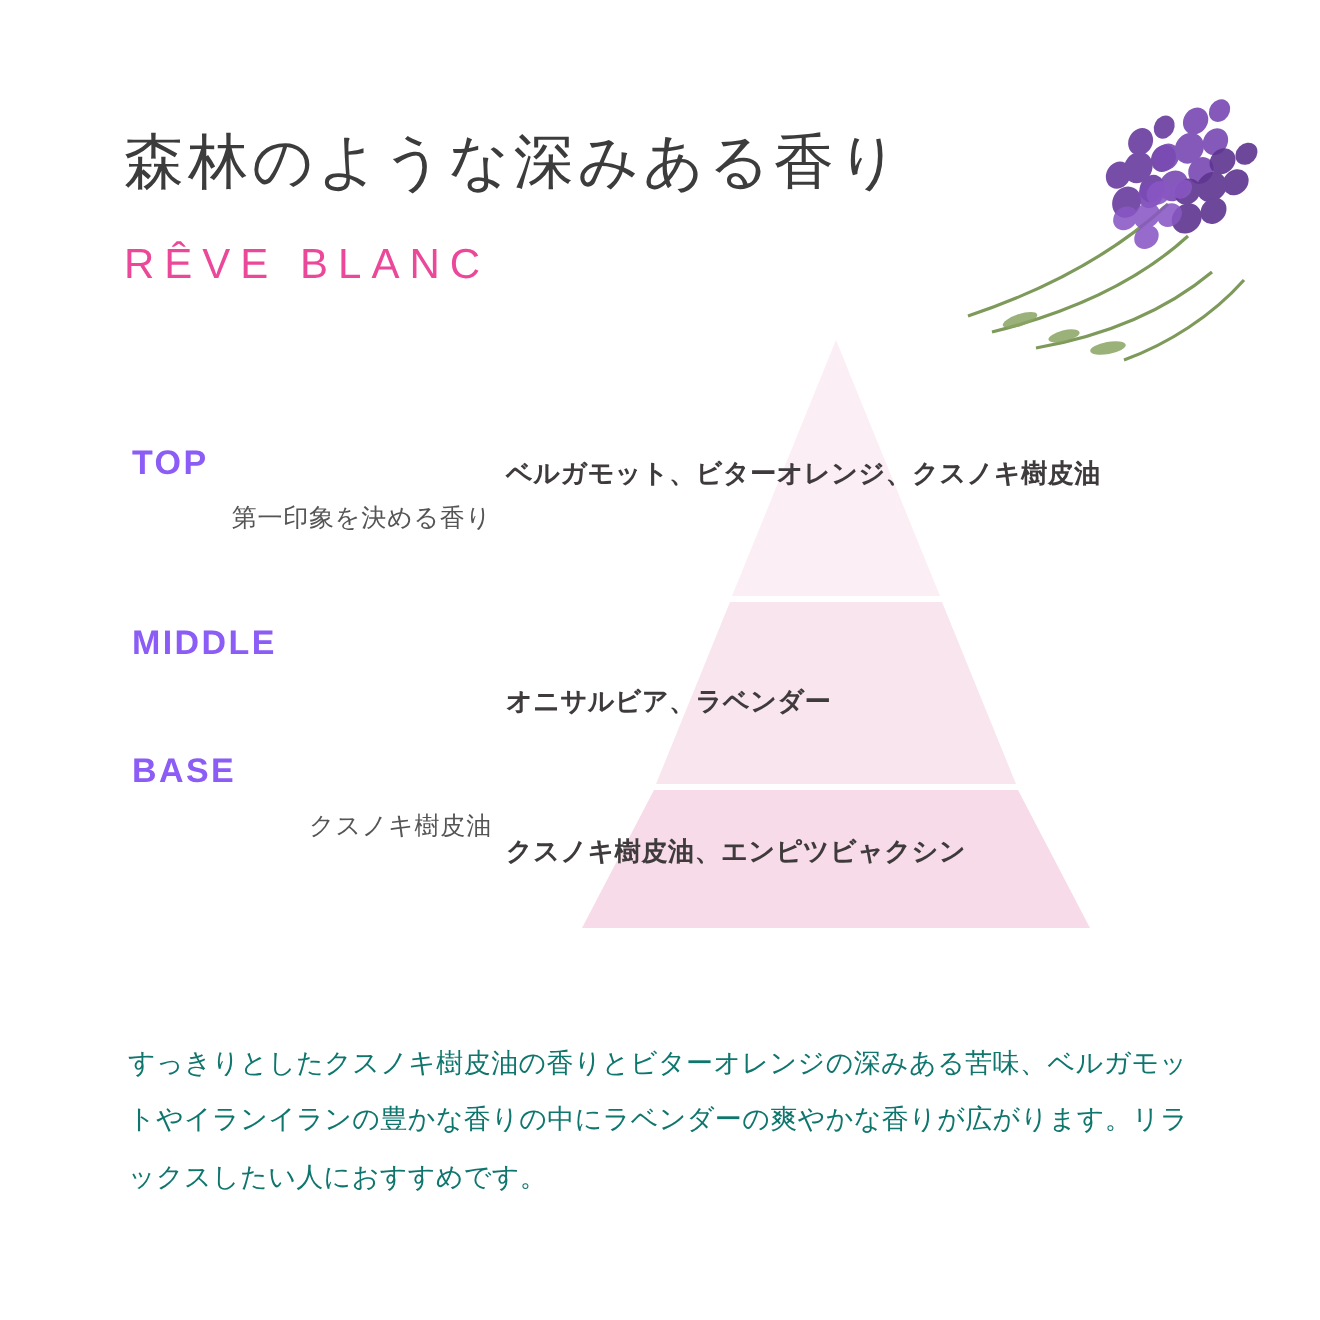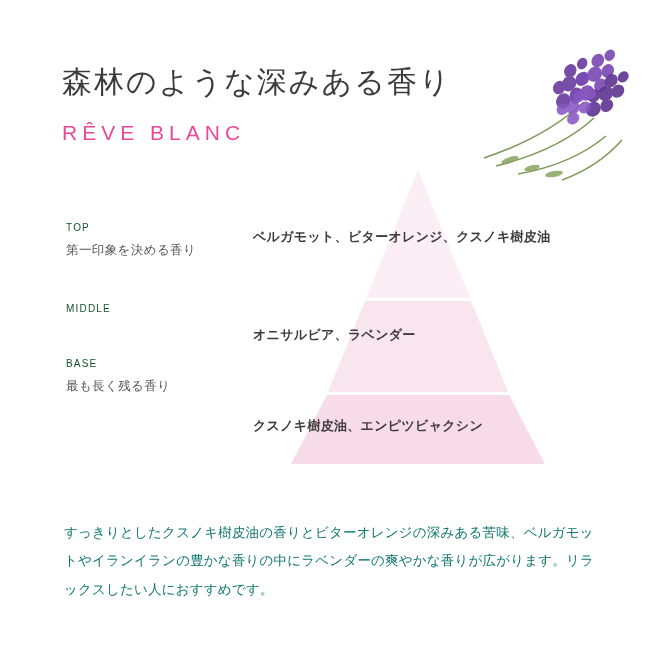--- a/index.html
+++ b/index.html
@@ -75,51 +75,52 @@
     top: 222px;
     width: 180px;
   }
   .note-block {
     margin-bottom: 44px;
   }
   .note-block:last-child {
     margin-bottom: 0;
   }
   .note-name {
-    font-size: 10px;
-    font-weight: normal;
+    font-size: 17px;
+    font-weight: bold;
     letter-spacing: 1.2px;
-    color: #14532d;
+    color: #8b5cf6;
   }
   .note-desc {
     margin-top: 9px;
     font-size: 12.5px;
     color: #555;
     letter-spacing: 0.4px;
     font-family: Liberation Sans, sans-serif;
+    text-align: right;
   }
 
   
   .ing {
     position: absolute;
     font-size: 13px;
     font-weight: bold;
     color: #3f3b3c;
     letter-spacing: 0.3px;
     font-family: "DejaVu Sans", sans-serif;
     white-space: nowrap;
   }
   .ing-top {
     left: 253px;
     top: 228px;
     width: 340px;
   }
   .ing-middle {
     left: 253px;
-    top: 326px;
+    top: 342px;
     width: 330px;
   }
   .ing-base {
     left: 253px;
     top: 417px;
     width: 330px;
   }
 
   
   .description {
@@ -222,19 +223,19 @@
   <div class="notes">
     <div class="note-block">
       <div class="note-name">TOP</div>
       <div class="note-desc">第一印象を決める香り</div>
     </div>
     <div class="note-block">
       <div class="note-name">MIDDLE</div>
     </div>
     <div class="note-block">
       <div class="note-name">BASE</div>
-      <div class="note-desc">最も長く残る香り</div>
+      <div class="note-desc">クスノキ樹皮油</div>
     </div>
   </div>
 
   <div class="description">すっきりとしたクスノキ樹皮油の香りとビターオレンジの深みある苦味、ベルガモットやイランイランの豊かな香りの中にラベンダーの爽やかな香りが広がります。リラックスしたい人におすすめです。</div>
 
 </div>
 
 </body></html>

